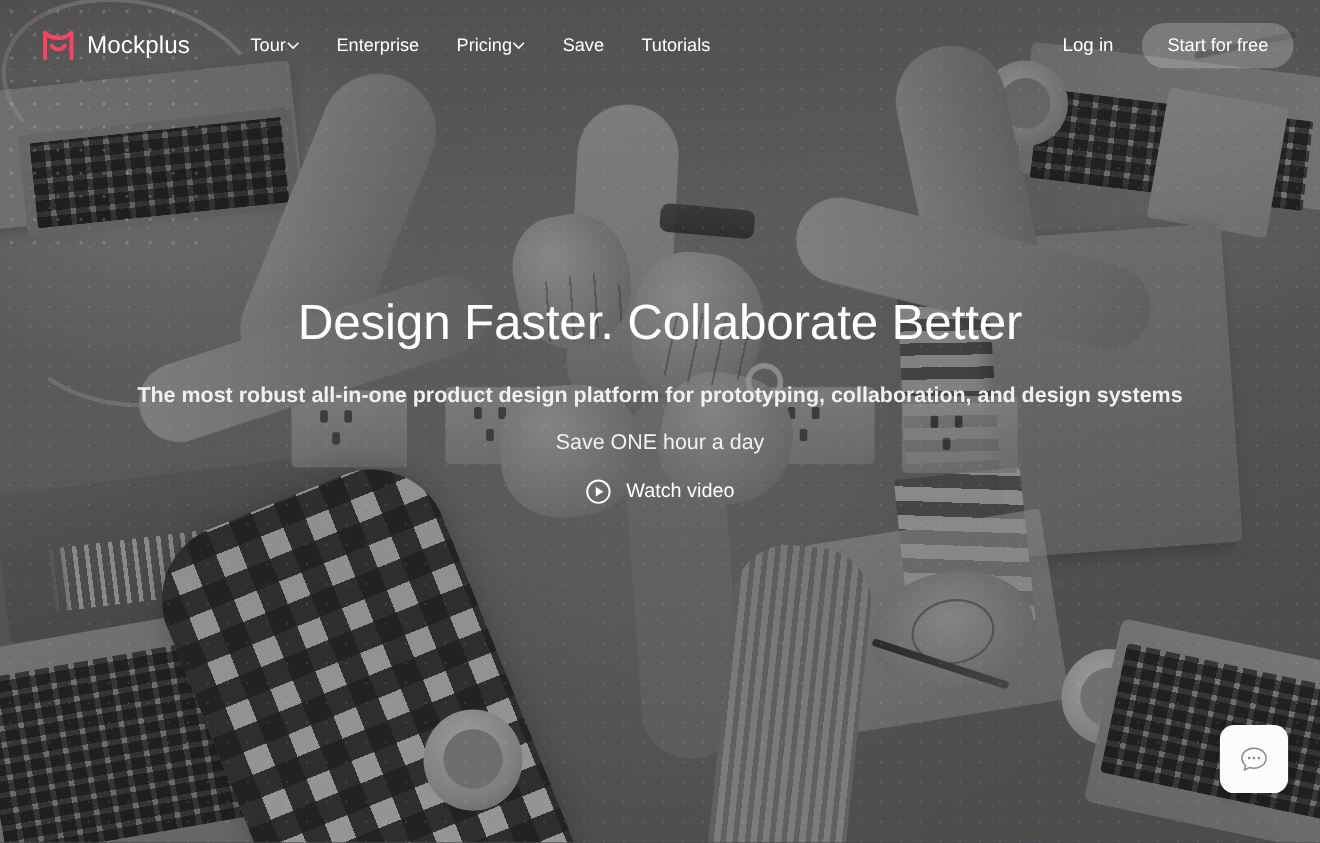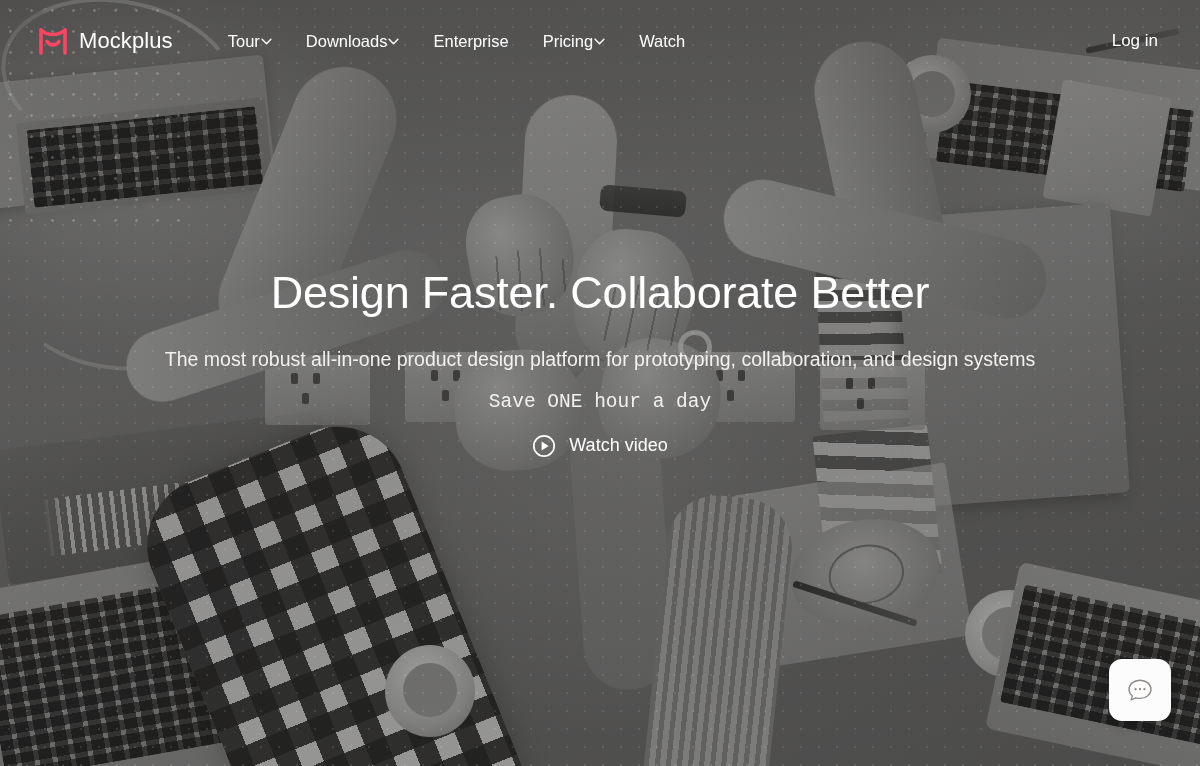--- a/index.html
+++ b/index.html
@@ -352,32 +352,31 @@
     font-weight: 400;
     letter-spacing: -.2px;
     line-height: 1.1;
     text-align: center;
     white-space: nowrap;
   }
   .sub1 {
     margin-top: 30px;
     color: #f2f1f0;
     font-size: 19.5px;
-    font-weight: 400;
+    font-weight: 700;
     text-align: center;
     white-space: nowrap;
   }
   .sub2 {
     margin-top: 20px;
     color: #f2f1f0;
     font-size: 19.5px;
     font-weight: 400;
     text-align: center;
     white-space: nowrap;
-    font-family: Liberation Mono, monospace;
   }
   .cta {
     margin-top: 94px;
     background: #fa4463;
     color: #fff;
     font-size: 18.5px;
     font-family: "Liberation Sans", sans-serif;
     border: none;
     width: 237px; height: 65px;
     border-radius: 6px;
@@ -508,48 +507,46 @@
 
     <div class="nav-links">
 
       <div class="nav-item">
         <span>Tour</span>
         <svg class="chev" viewBox="0 0 12 8">
           <path d="M1 1.5 L6 6.5 L11 1.5" stroke="#ffffff" stroke-width="1.8" fill="none" stroke-linecap="round" stroke-linejoin="round"></path>
         </svg>
       </div>
 
-      <div class="nav-item">
-        <span>Downloads</span>
-        <svg class="chev" viewBox="0 0 12 8">
-          <path d="M1 1.5 L6 6.5 L11 1.5" stroke="#ffffff" stroke-width="1.8" fill="none" stroke-linecap="round" stroke-linejoin="round"></path>
-        </svg>
-      </div>
 
       <div class="nav-item">
         <span>Enterprise</span>
       </div>
 
       <div class="nav-item">
         <span>Pricing</span>
         <svg class="chev" viewBox="0 0 12 8">
           <path d="M1 1.5 L6 6.5 L11 1.5" stroke="#ffffff" stroke-width="1.8" fill="none" stroke-linecap="round" stroke-linejoin="round"></path>
         </svg>
       </div>
 
       <div class="nav-item">
-        <span>Watch</span>
-      </div>
-
-
+        <span>Save</span>
+      </div>
+
+
+      <div class="nav-item">
+        <span>Tutorials</span>
+      </div>
 
     </div>
 
     <div class="nav-right">
       <span class="login">Log in</span>
+      <button class="start-free">Start for free</button>
     </div>
 
   </nav>
 
   <div class="content">
     <h1 class="headline">Design Faster. Collaborate Better</h1>
     <p class="sub1">The most robust all-in-one product design platform for prototyping, collaboration, and design systems</p>
     <p class="sub2">Save ONE hour a day</p>
 
 

